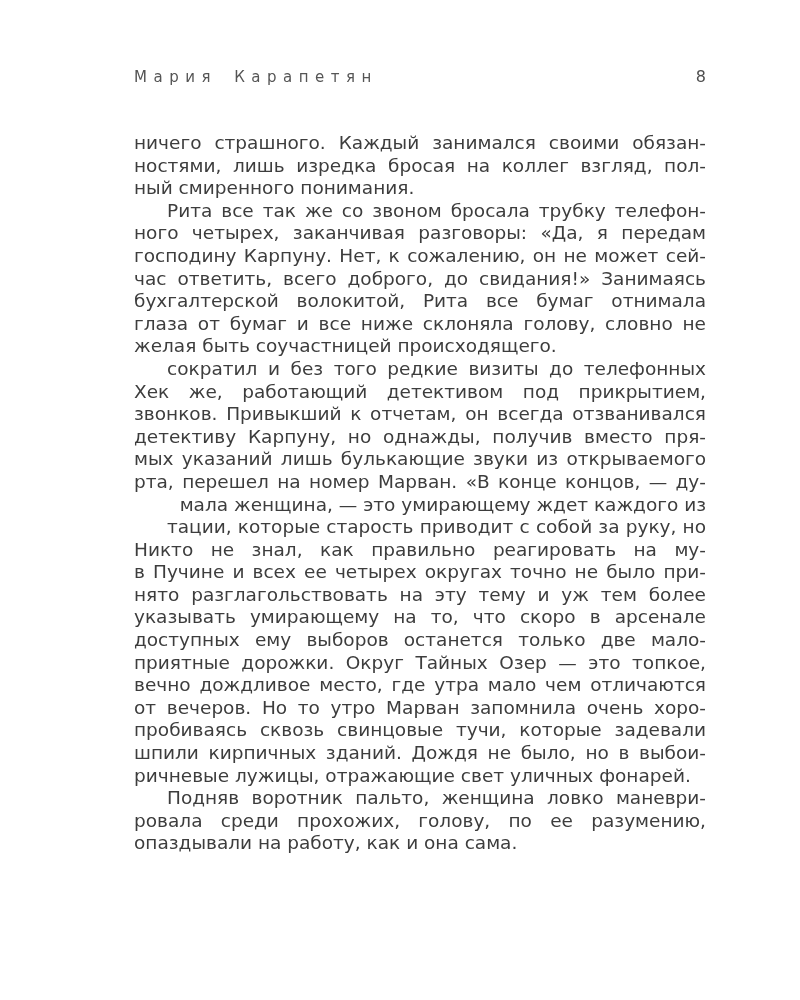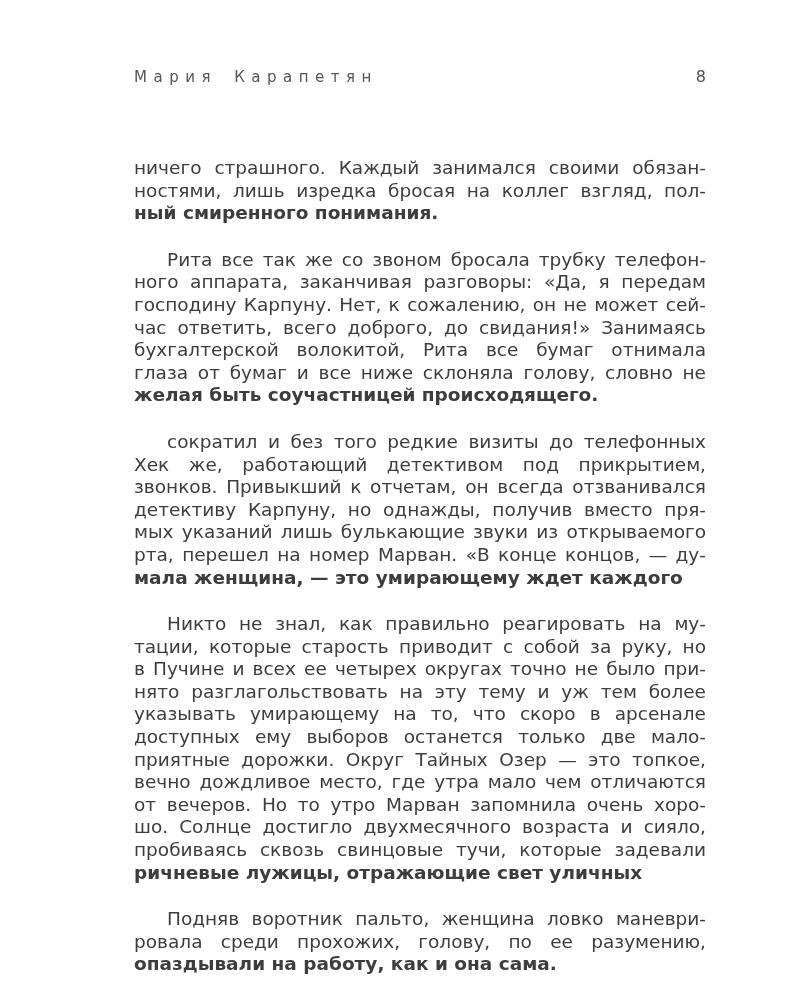--- a/index.html
+++ b/index.html
@@ -27,84 +27,83 @@
     word-spacing: 6px;
     white-space: nowrap;
   }
   .page-number {
     font-size: 16px;
     color: #4e4e4e;
   }
   .body-text {
     position: absolute;
     left: 134px;
-    top: 157px;
+    top: 132px;
     width: 572px;
     color: #3d3d3d;
     font-size: 18.5px;
     line-height: 22.6px;
   }
   .para { margin: 0; }
   .line {
     height: 22.6px;
     overflow: hidden;
     text-align: justify;
     text-align-last: justify;
   }
   .line.last {
-    text-align: left;
+    text-align: right;
     text-align-last: left;
-    font-weight: bold;
   }
-  .para.indent .line:first-child { text-indent: 33px; margin-top: 24px; }
+  .para.indent .line:first-child { text-indent: 33px; }
 </style>
 </head>
 <body>
 
 <div class="page">
   <div class="running-header">
     <span class="author">Мария Карапетян</span>
     <span class="page-number">8</span>
   </div>
   <div class="body-text">
       <div class="para">
         <div class="line">ничего страшного. Каждый занимался своими обязан-</div>
         <div class="line">ностями, лишь изредка бросая на коллег взгляд, пол-</div>
         <div class="line last">ный смиренного понимания.</div>
       </div>
       <div class="para indent">
         <div class="line">Рита все так же со звоном бросала трубку телефон-</div>
-        <div class="line">ного аппарата, заканчивая разговоры: «Да, я передам</div>
+        <div class="line">ного четырех, заканчивая разговоры: «Да, я передам</div>
         <div class="line">господину Карпуну. Нет, к сожалению, он не может сей-</div>
         <div class="line">час ответить, всего доброго, до свидания!» Занимаясь</div>
         <div class="line">бухгалтерской волокитой, Рита все бумаг отнимала</div>
         <div class="line">глаза от бумаг и все ниже склоняла голову, словно не</div>
         <div class="line last">желая быть соучастницей происходящего.</div>
       </div>
       <div class="para indent">
         <div class="line">сократил и без того редкие визиты до телефонных</div>
         <div class="line">Хек же, работающий детективом под прикрытием,</div>
         <div class="line">звонков. Привыкший к отчетам, он всегда отзванивался</div>
         <div class="line">детективу Карпуну, но однажды, получив вместо пря-</div>
         <div class="line">мых указаний лишь булькающие звуки из открываемого</div>
         <div class="line">рта, перешел на номер Марван. «В конце концов, — ду-</div>
         <div class="line last">мала женщина, — это умирающему ждет каждого из нас».</div>
       </div>
       <div class="para indent">
+        <div class="line">тации, которые старость приводит с собой за руку, но</div>
         <div class="line">Никто не знал, как правильно реагировать на му-</div>
-        <div class="line">тации, которые старость приводит с собой за руку, но</div>
         <div class="line">в Пучине и всех ее четырех округах точно не было при-</div>
         <div class="line">нято разглагольствовать на эту тему и уж тем более</div>
         <div class="line">указывать умирающему на то, что скоро в арсенале</div>
         <div class="line">доступных ему выборов останется только две мало-</div>
         <div class="line">приятные дорожки. Округ Тайных Озер — это топкое,</div>
         <div class="line">вечно дождливое место, где утра мало чем отличаются</div>
         <div class="line">от вечеров. Но то утро Марван запомнила очень хоро-</div>
-        <div class="line">шо. Солнце достигло двухмесячного возраста и сияло,</div>
         <div class="line">пробиваясь сквозь свинцовые тучи, которые задевали</div>
+        <div class="line">шпили кирпичных зданий. Дождя не было, но в выбои-</div>
         <div class="line last">ричневые лужицы, отражающие свет уличных фонарей.</div>
       </div>
       <div class="para indent">
         <div class="line">Подняв воротник пальто, женщина ловко маневри-</div>
         <div class="line">ровала среди прохожих, голову, по ее разумению,</div>
         <div class="line last">опаздывали на работу, как и она сама.</div>
       </div>
     </div>
 </div>
 

